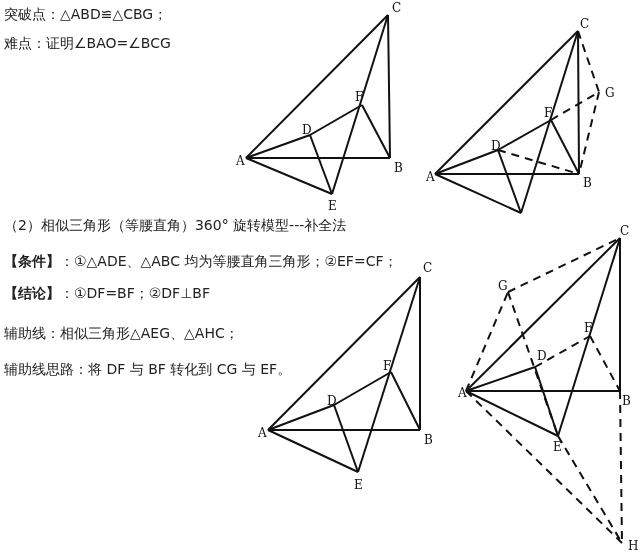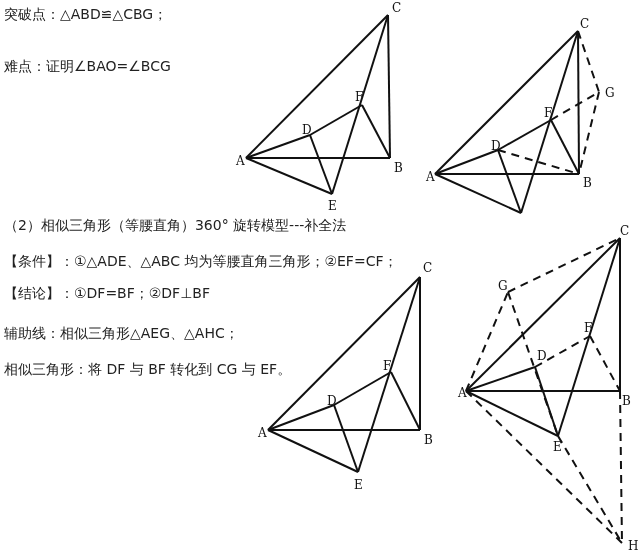--- a/index.html
+++ b/index.html
@@ -1,35 +1,35 @@
 <!DOCTYPE html>
 <html><head>
   <meta charset="utf-8">
   <style>
     html, body { margin: 0; padding: 0; background: #ffffff; }
     body { width: 640px; height: 552px; position: relative; overflow: hidden;
            font-family: "DejaVu Serif", serif; color: #1a1a1a; }
     .text-line { position: absolute; left: 4px; font-size: 14px; white-space: nowrap;
                  font-family: "DejaVu Sans", sans-serif; color: #222; }
-    .bold { font-weight: normal; margin-top: 48px; }
+    .bold { font-weight: bold; margin-top: 48px; }
     svg.fig { position: absolute; left: 0; top: 0; }
     .solid { stroke: #111; stroke-width: 2; fill: none; }
     .dash  { stroke: #111; stroke-width: 2; fill: none; stroke-dasharray: 8 6; }
     .lbl   { font-family: "DejaVu Serif", serif; font-size: 12px; fill: #111; }
   </style>
 </head>
 <body>
 
 <div class="text-line" style="top:6px">突破点：△ABD≌△CBG；</div>
-<div class="text-line" style="top:58px">难点：证明∠BAO=∠BCG</div>
+<div class="text-line" style="top:35px">难点：证明∠BAO=∠BCG</div>
 <div class="text-line" style="top:217px">（2）相似三角形（等腰直角）360° 旋转模型---补全法</div>
 <div class="text-line" style="top:253px"><span class="bold">【条件】</span><span>：①△ADE、△ABC 均为等腰直角三角形；②EF=CF；</span></div>
 <div class="text-line" style="top:285px"><span class="bold">【结论】</span><span>：①DF=BF；②DF⊥BF</span></div>
 <div class="text-line" style="top:325px">辅助线：相似三角形△AEG、△AHC；</div>
-<div class="text-line" style="top:361px">相似三角形：将 DF 与 BF 转化到 CG 与 EF。</div>
+<div class="text-line" style="top:361px">辅助线思路：将 DF 与 BF 转化到 CG 与 EF。</div>
 
 <svg class="fig" width="640" height="552" id="figs">
     <g>
       <line x1="246" y1="158" x2="388" y2="15" class="solid"></line>
       <line x1="246" y1="158" x2="390" y2="158" class="solid"></line>
       <line x1="390" y1="158" x2="388" y2="15" class="solid"></line>
       <line x1="246" y1="158" x2="310" y2="135" class="solid"></line>
       <line x1="310" y1="135" x2="362" y2="105" class="solid"></line>
       <line x1="310" y1="135" x2="332" y2="194" class="solid"></line>
       <line x1="246" y1="158" x2="332" y2="194" class="solid"></line>

